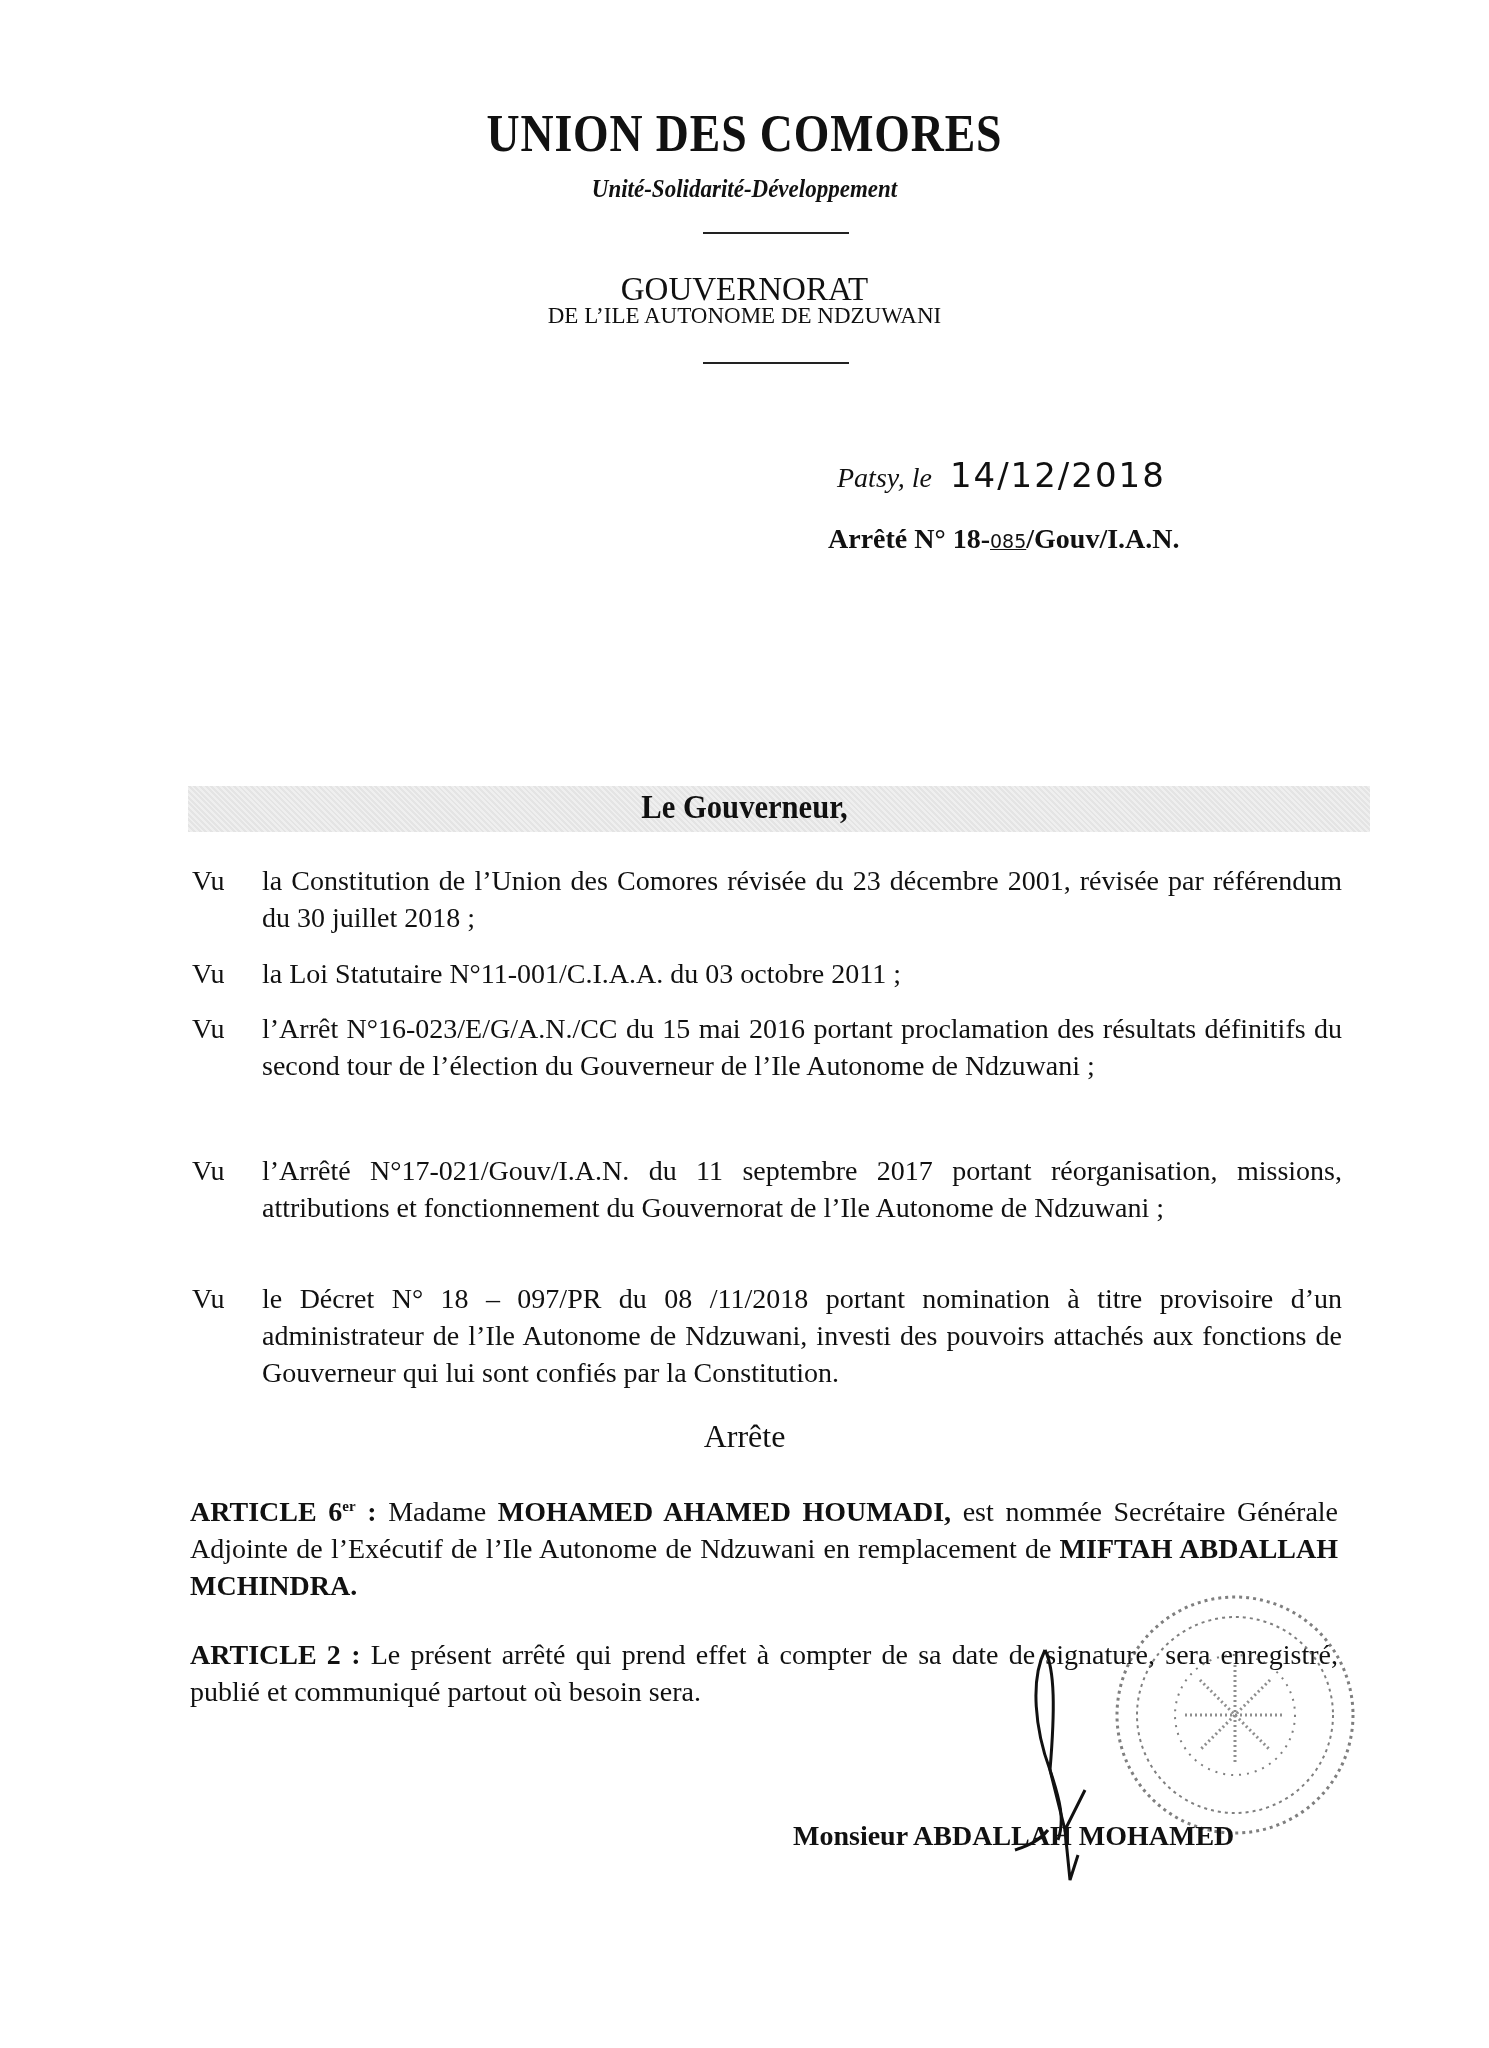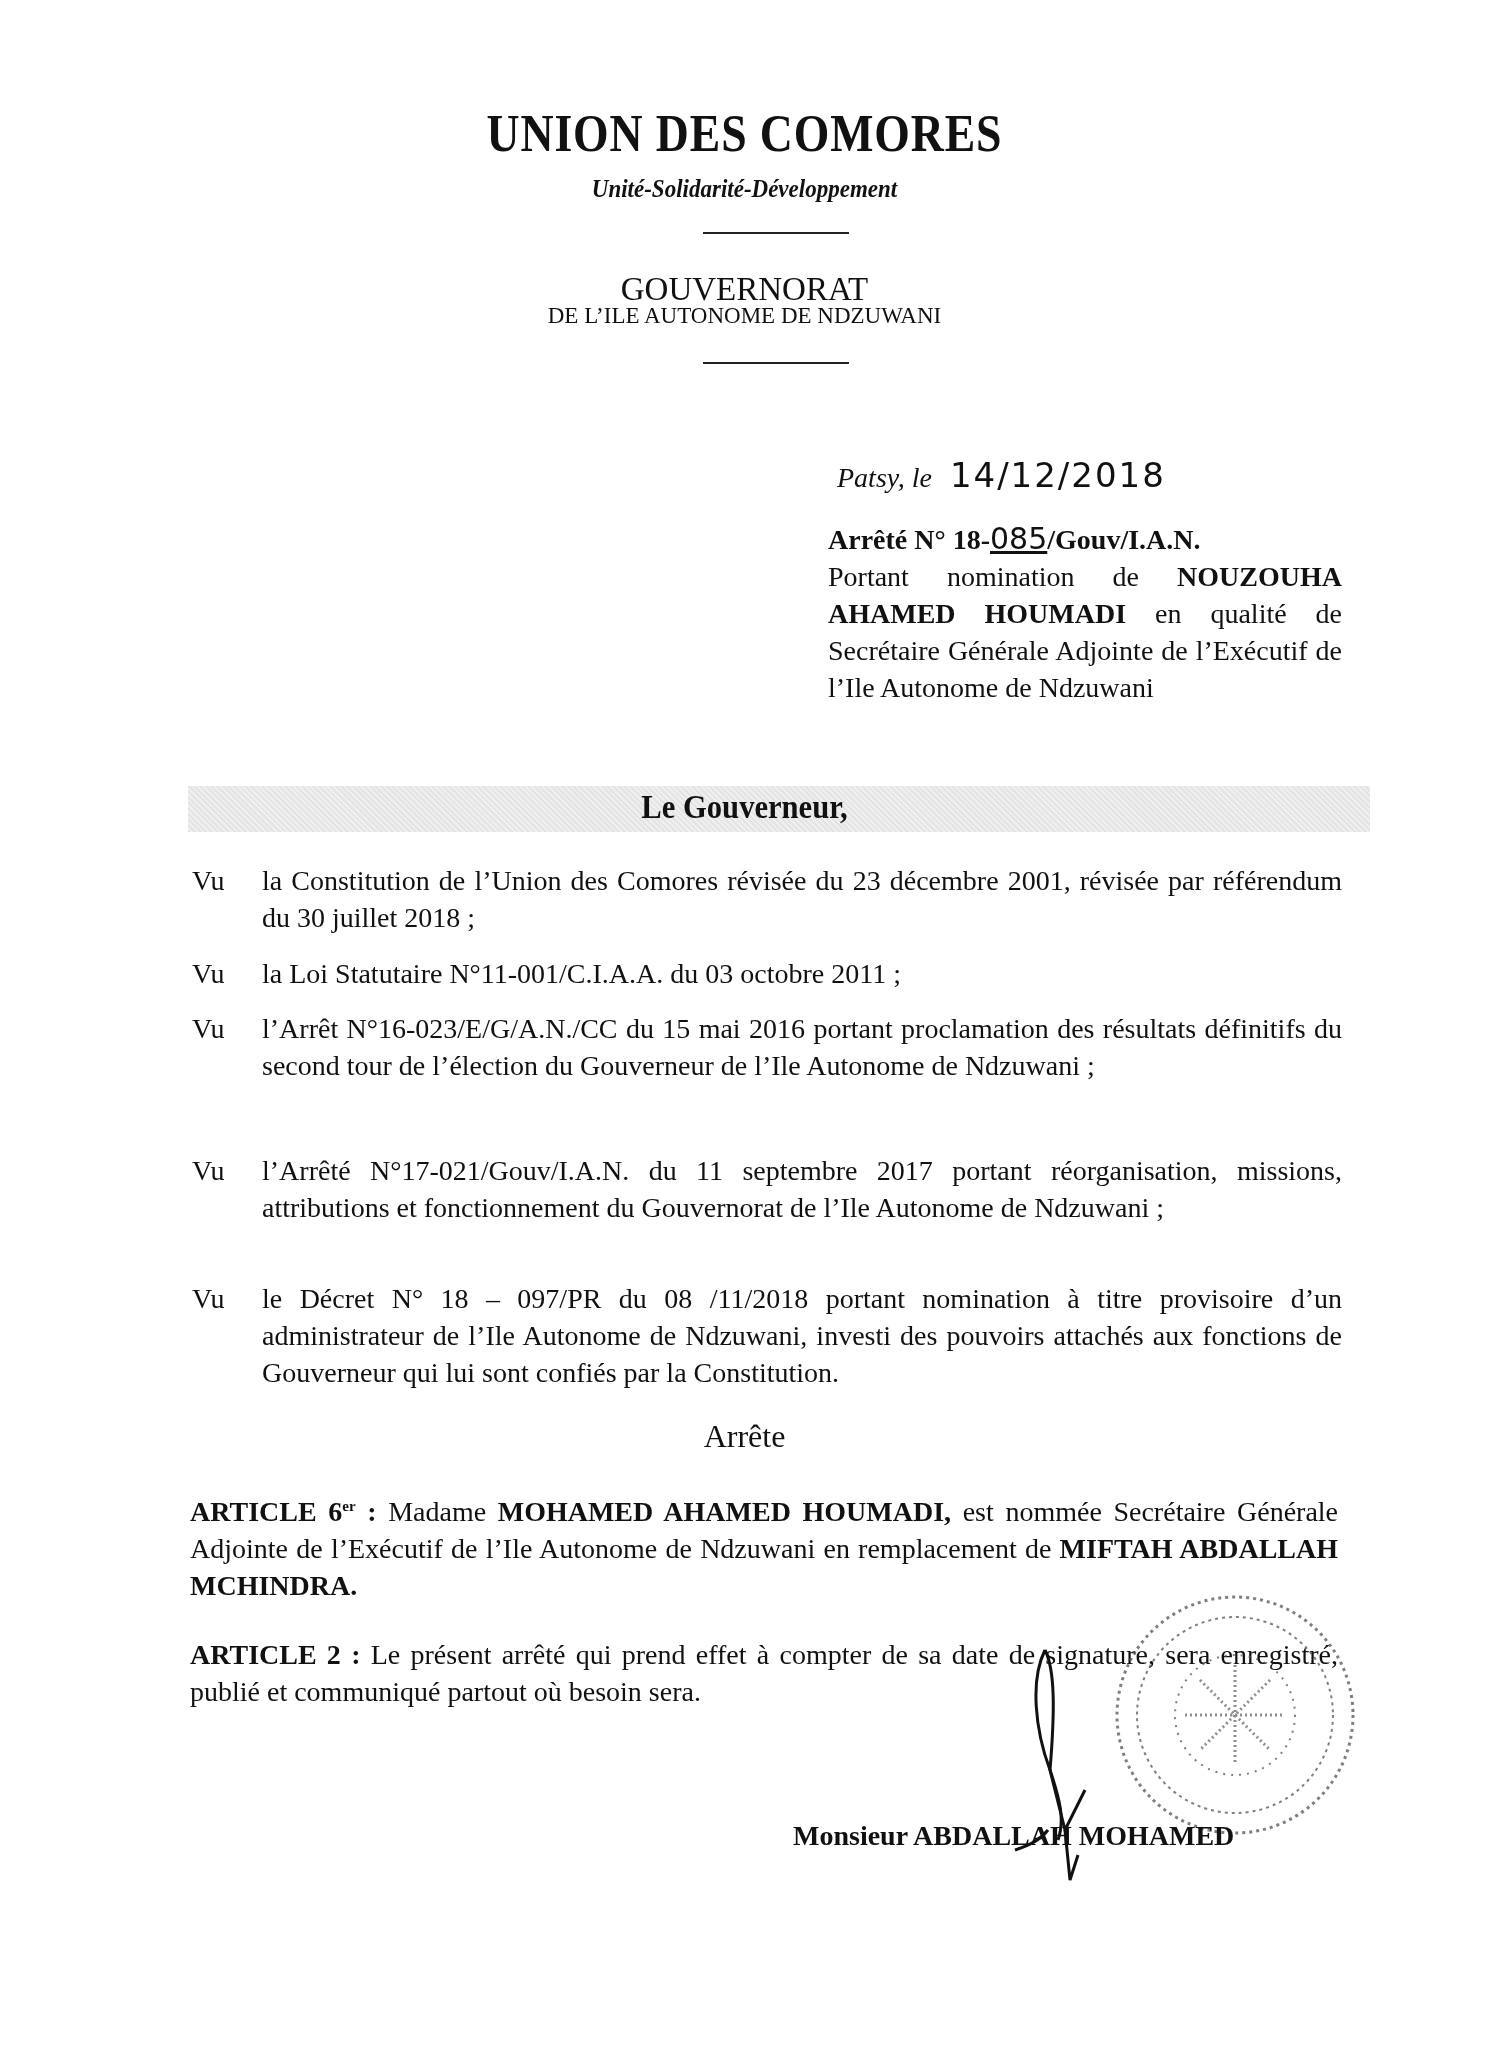--- a/index.html
+++ b/index.html
@@ -52,21 +52,21 @@
   #arrete-block {
     top: 520px; left: 828px; width: 514px;
     font-size: 28px; line-height: 37px;
     text-align: justify;
   }
   #arrete-ref { font-weight: bold; }
   #arrete-ref .hand {
     font-family: "DejaVu Sans", sans-serif;
     font-weight: normal;
     text-decoration: underline;
-    font-size: 30px;
+    font-size: 19px;
   }
 
   #gov-band {
     top: 786px; left: 188px; width: 1182px; height: 46px;
     background: repeating-linear-gradient(45deg, #e4e4e4 0 2px, #efefef 2px 4px);
   }
   #gov-title {
     top: 788px; font-size: 34px; font-weight: bold;
     transform: scaleX(0.9);
   }
@@ -111,25 +111,20 @@
 <div class="abs center" id="gov2">DE L’ILE AUTONOME DE NDZUWANI</div>
 <div class="rule" style="top:362px"></div>
 
 <div class="abs" id="place-date">
   <span>Patsy, le</span><span class="hand">14/12/2018</span>
 </div>
 
 <div class="abs" id="arrete-block">
   <div id="arrete-ref">
     <span>Arrêté N° 18-</span><span class="hand">085</span><span>/Gouv/I.A.N.</span>
-  </div>
-  <div>
-    <span>Portant nomination de</span>
-    <b>NOUZOUHA AHAMED HOUMADI</b>
-    <span>en qualité de Secrétaire Générale Adjointe de l’Exécutif de l’Ile Autonome de Ndzuwani</span>
   </div>
 </div>
 
 <div class="abs" id="gov-band"></div>
 <div class="abs center" id="gov-title">Le Gouverneur,</div>
 
 <div class="vu-row" style="top:862px">
   <span class="vu-label">Vu</span>
   <span class="vu-text">la Constitution de l’Union des Comores révisée du 23 décembre 2001, révisée par référendum du 30 juillet 2018 ;</span>
 </div>

